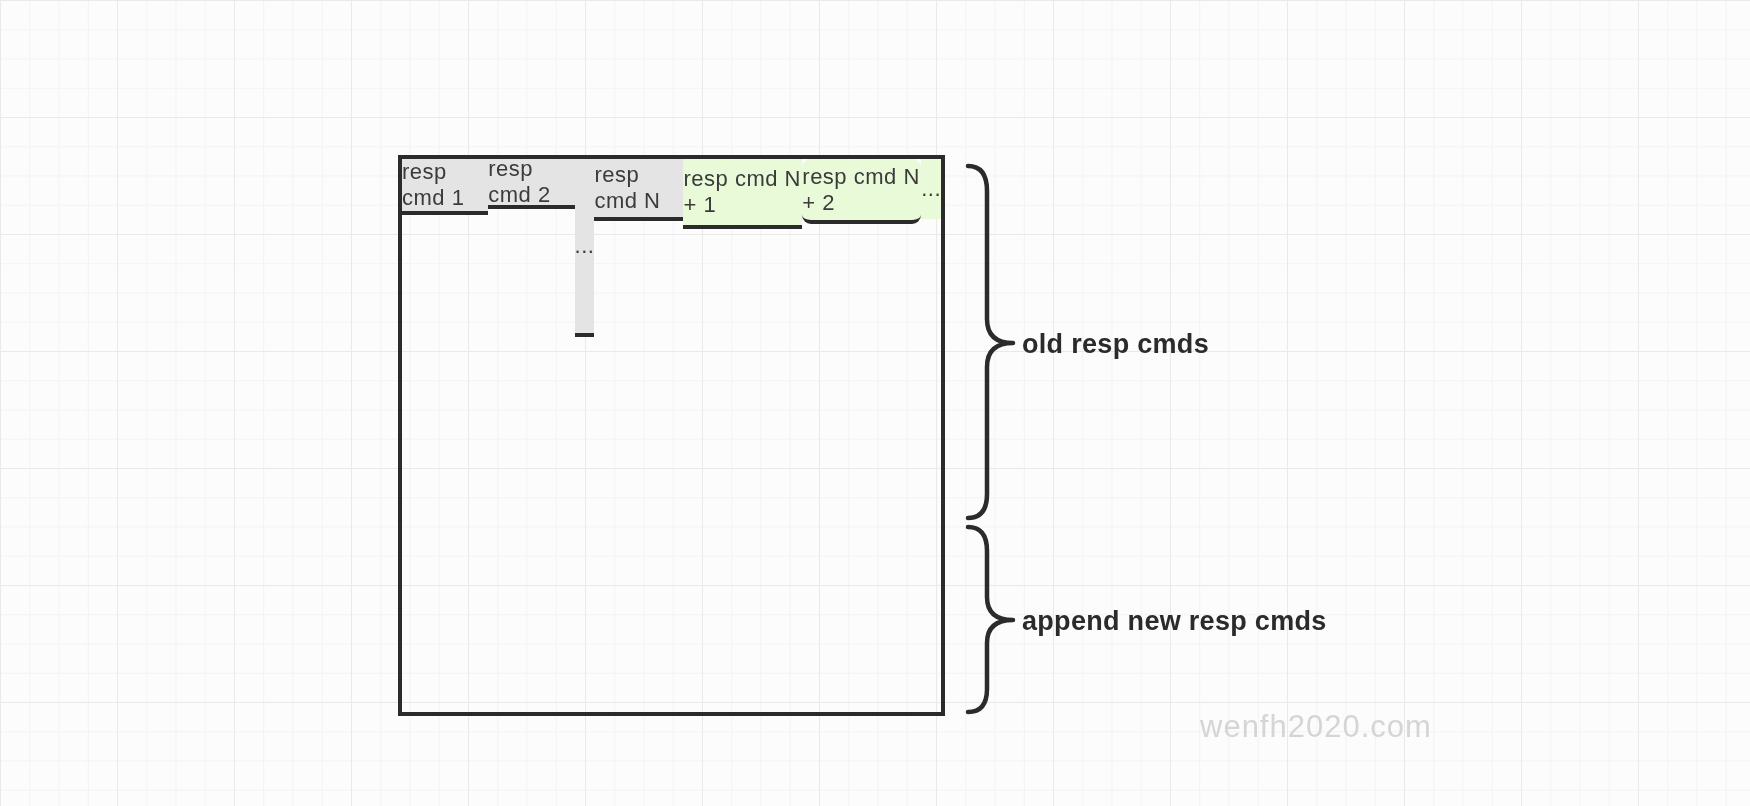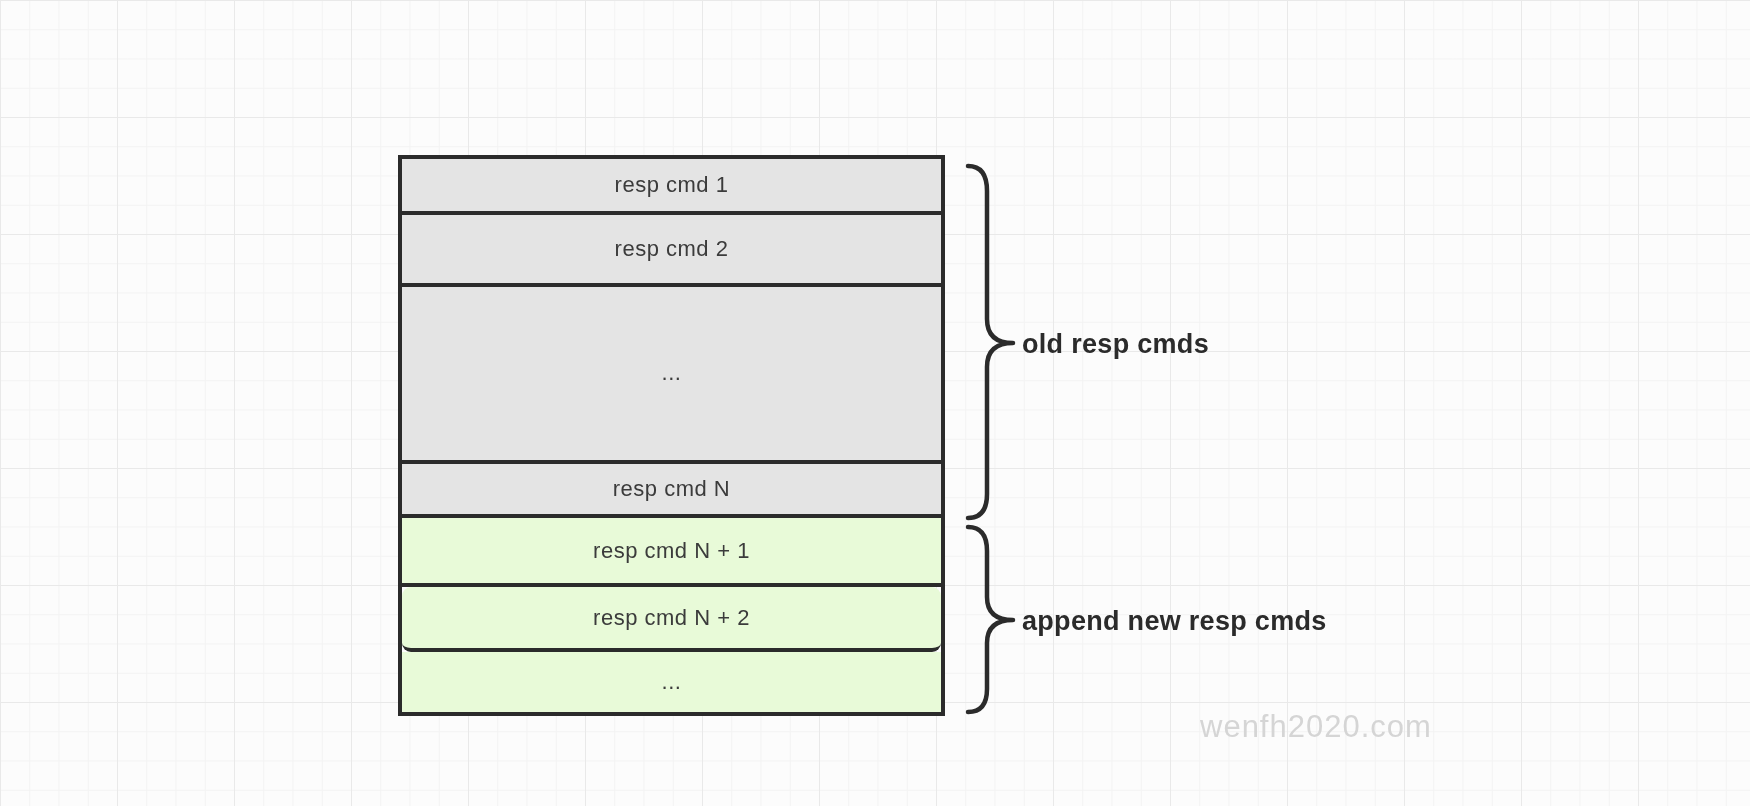--- a/index.html
+++ b/index.html
@@ -23,34 +23,34 @@
     font-size:26px; font-weight:700;
     color:#2f2f2f;
     letter-spacing:0.5px;
   }
   .stack{
     position:absolute;
     left:398px; top:155px;
     width:547px; height:561px;
     box-sizing:border-box;
     border:4px solid var(--stroke, #2b2b2b);
-    display:flex; flex-direction:column;
+    display:flex; 
   }
   .row{
     box-sizing:border-box;
     border-bottom:4px solid var(--stroke, #2b2b2b);
     display:flex; align-items:center; justify-content:center;
     font-size:22px;
     color:var(--label-text, #3b3b3b);
     letter-spacing:0.5px;
   }
   .row.old{ background:var(--old-fill, #e4e4e4); }
   .row.new{ background:var(--new-fill, #e8fad8); }
-  .r1{height:56px;} .r2{height:72px;} .r3{height:178px;}
-  .r4{height:54px;} .r5{height:70px;} .r6{height:65px;border-radius:9px;}
+  .r1{height:56px;} .r2{height:50px;} .r3{height:178px;}
+  .r4{height:62px;} .r5{height:70px;} .r6{height:65px;border-radius:9px;}
   .r7{height:60px; border-bottom:none;}
   .braces{
     position:absolute; left:950px; top:0; width:110px; height:806px;
   }
   .braces path{
     fill:none;
     stroke:var(--stroke, #2b2b2b);
     stroke-width:4.5;
     stroke-linecap:round;
     stroke-linejoin:round;

